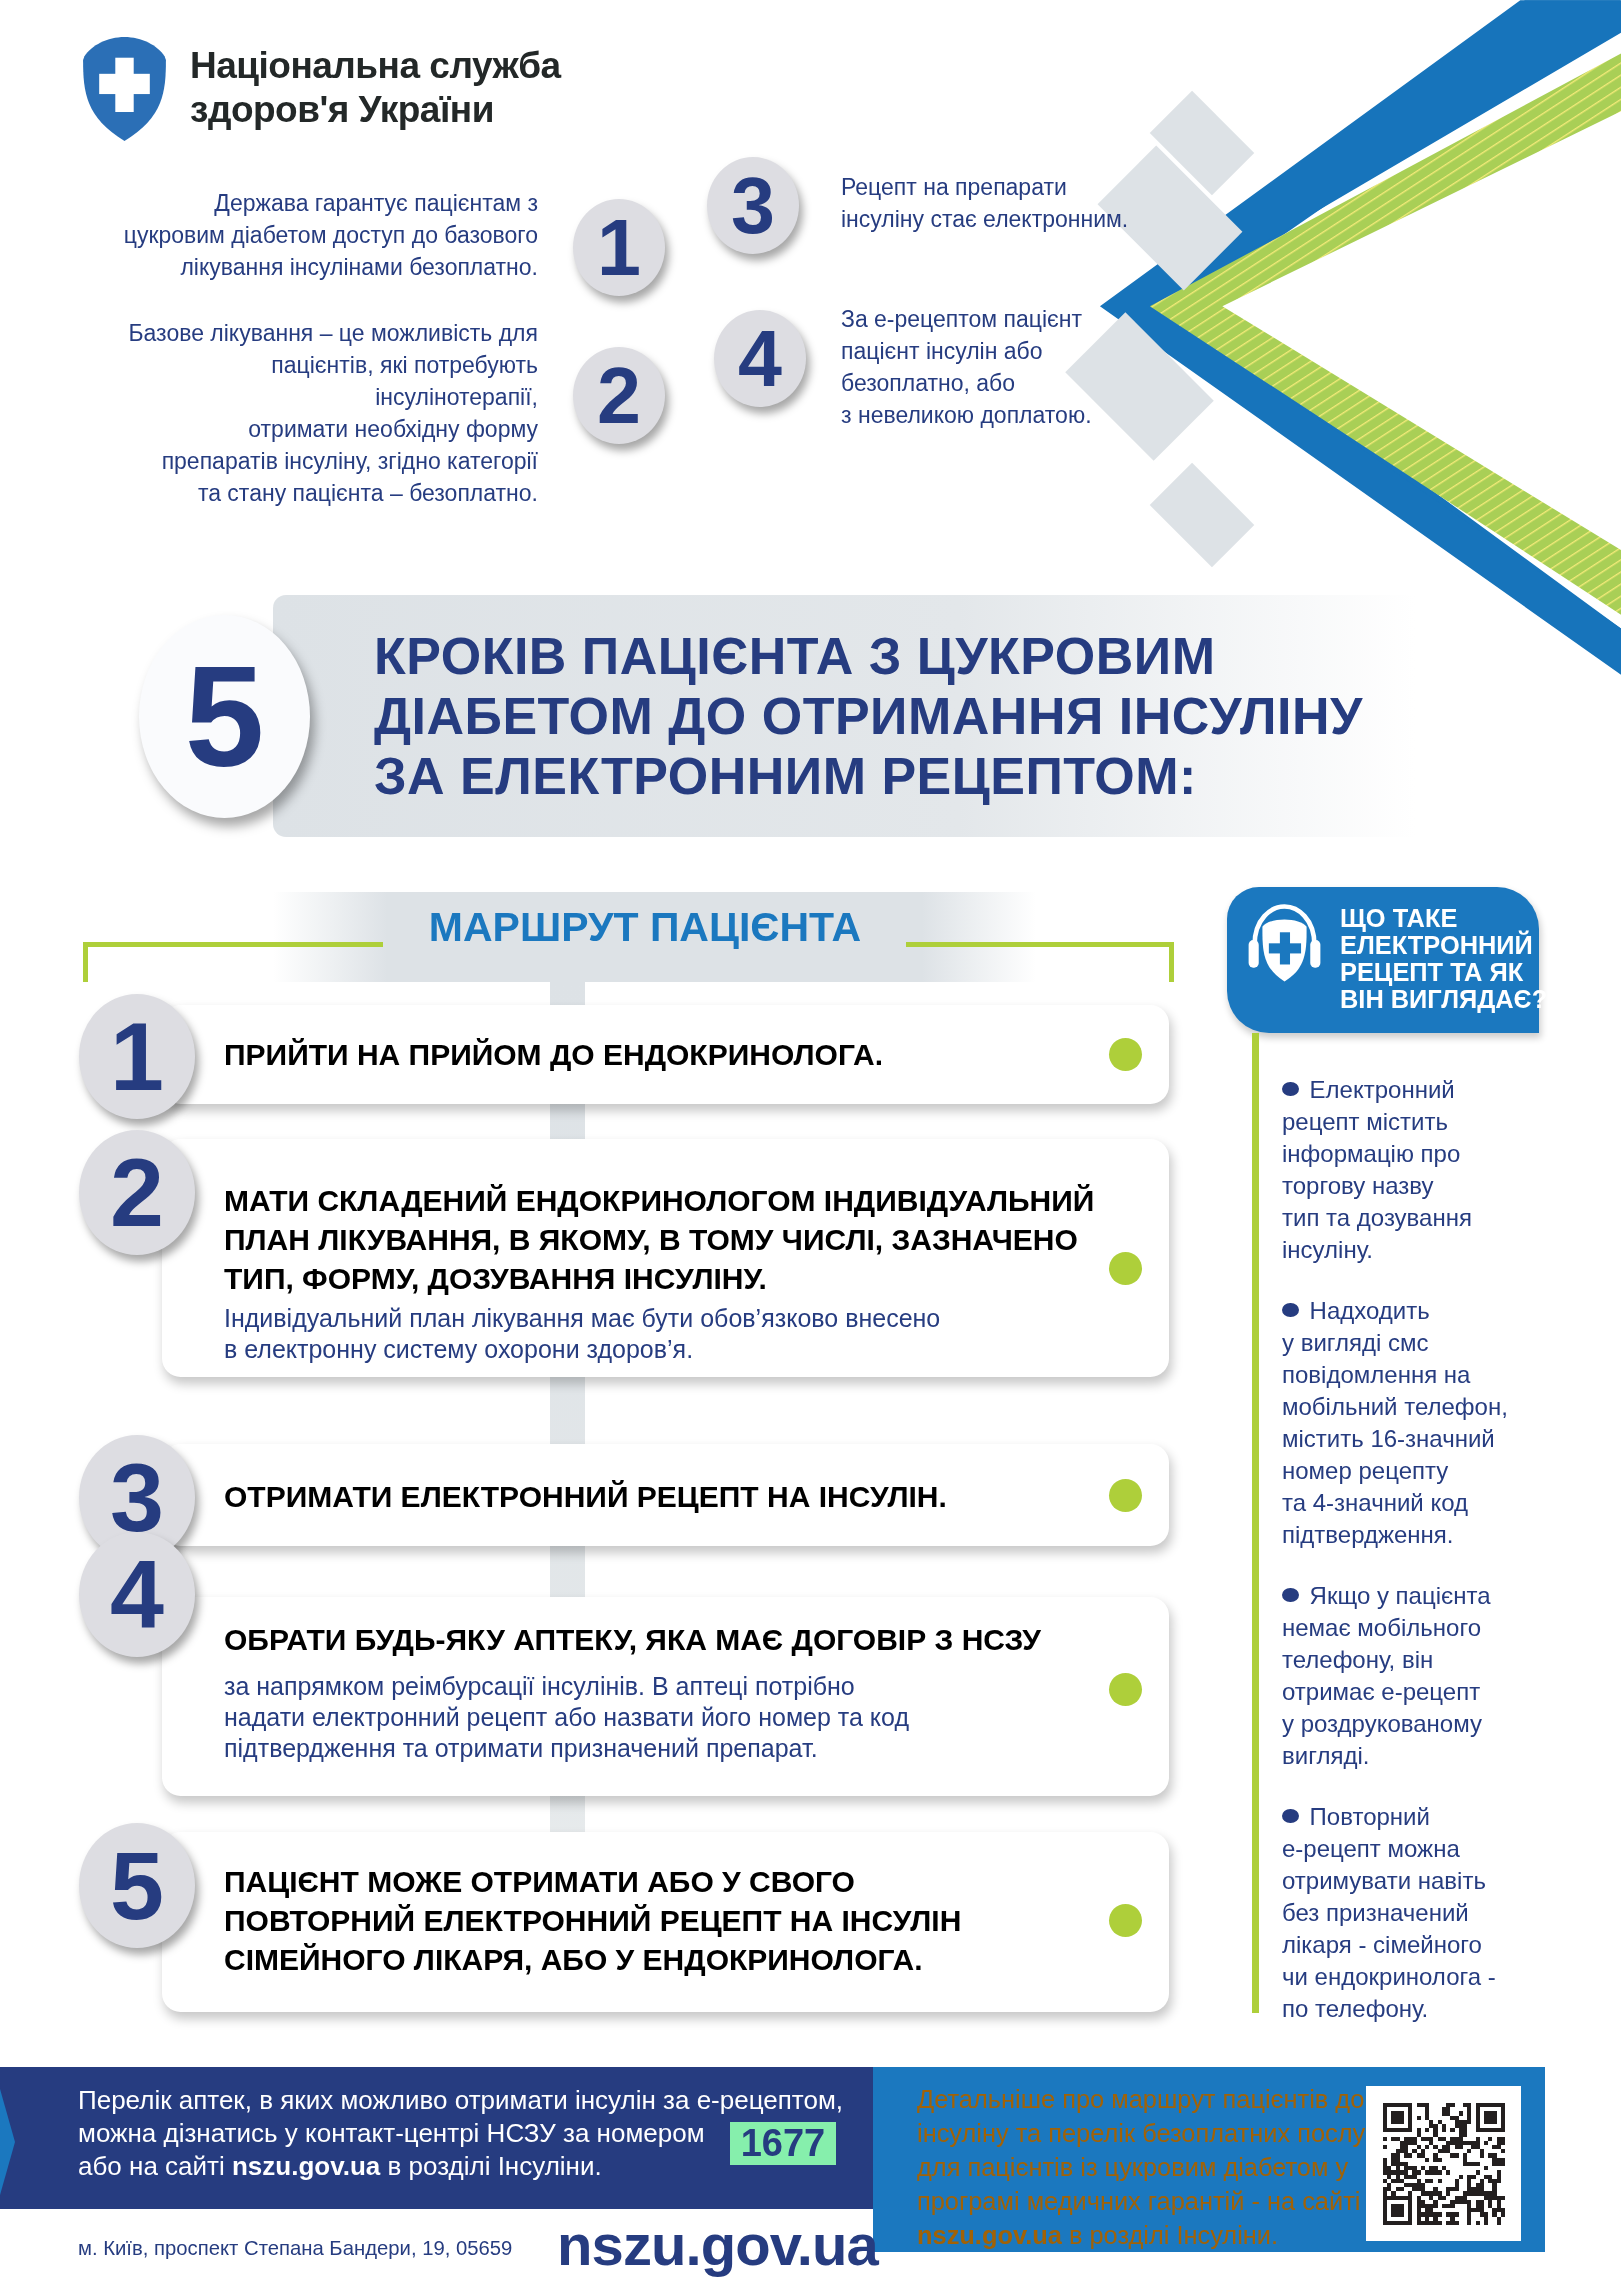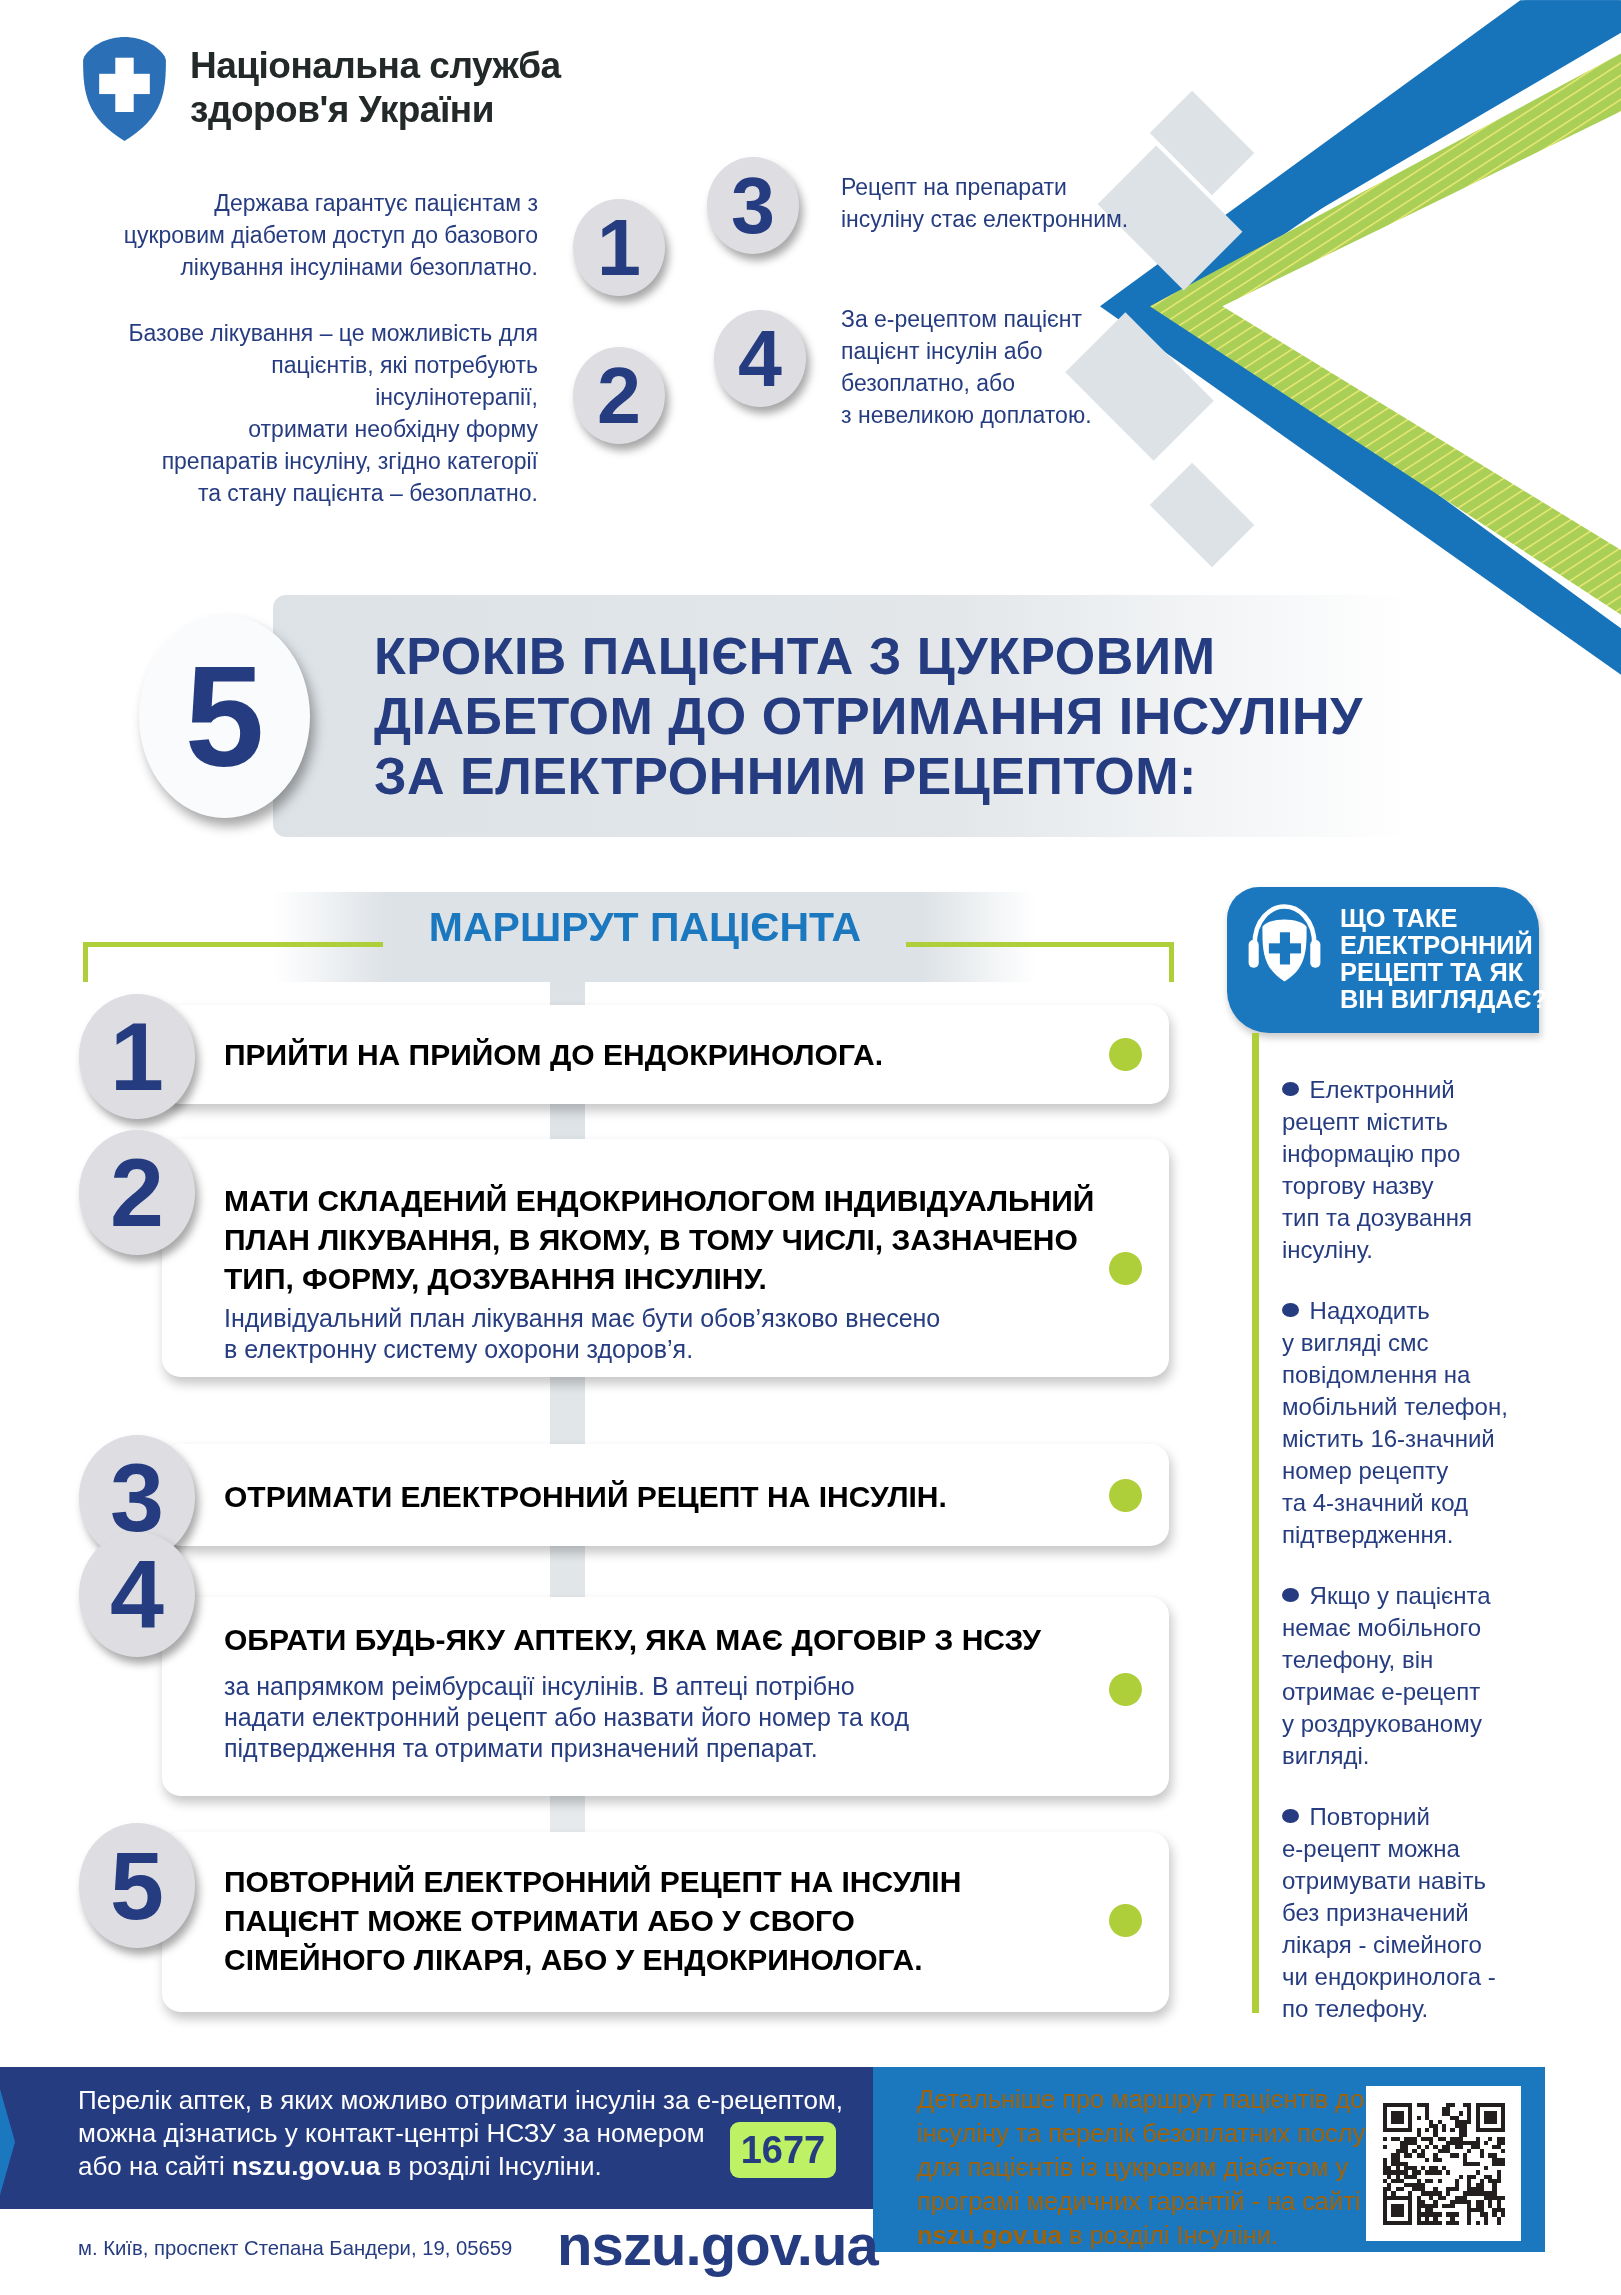--- a/index.html
+++ b/index.html
@@ -46,21 +46,21 @@
   .panel-icon { left: 1243px; top: 901px; width: 83px; height: 92px; }
   .panel-line { left: 1252px; top: 1033px; width: 6.5px; height: 980px; background: #aecf3a; }
   .bullets { left: 1282px; top: 1074px; width: 259px; }
   .bullet { font-size: 24px; line-height: 32px; color: #263c80; margin-bottom: 29px; }
   .bullet-dot { display: inline-block; width: 16.6px; height: 14px; border-radius: 50%; background: #263c80; margin-right: 11px; vertical-align: 1.8px; }
 
   
   .footer-dark { left: 0; top: 2067px; width: 873px; height: 142px; background: #263c80; }
   .footer-arrow { left: 0; top: 2089px; width: 0; height: 0; border-top: 53px solid transparent; border-bottom: 53px solid transparent; border-left: 15.3px solid #1b78bf; }
   .footer-text { left: 78px; top: 2084px; font-size: 26px; line-height: 33px; color: #ffffff; }
-  .hotline { left: 730px; top: 2122px; width: 106px; height: 56px; background: #bef264; color: #263c80; font-size: 38px; font-weight: bold; display: flex; align-items: center; justify-content: center; border-radius: 9px; }
+  .hotline { left: 730px; top: 2122px; width: 106px; height: 43px; background: #86efac; color: #263c80; font-size: 38px; font-weight: bold; display: flex; align-items: center; justify-content: center; }
   .footer-blue { left: 873px; top: 2067px; width: 672px; height: 185px; background: #1b78bf; }
   .footer-blue-text { left: 917px; top: 2082px; font-size: 25.4px; line-height: 34px; color: #a16207; }
   .qr-box { left: 1366px; top: 2086px; width: 155px; height: 155px; background: #ffffff; display:flex; align-items:center; justify-content:center; }
   .address { left: 78px; top: 2237px; font-size: 20.3px; color: #263c80; }
   .site-big { left: 557px; top: 2211px; font-size: 58px; font-weight: bold; color: #263c80; letter-spacing: -0.9px; }
   b.inl { font-weight: bold; }
 </style>
 </head>
 <body>
 
@@ -195,22 +195,22 @@
   <div>надати електронний рецепт або назвати його номер та код</div>
   <div>підтвердження та отримати призначений препарат.</div>
 </div>
 <div class="abs green-dot" style="top:1673px;"></div>
 
 <div class="abs card" style="top:1832px; height:180px;"></div>
 <div class="abs num-circle step-circle" style="top:1823px;">
   <span>5</span>
 </div>
 <div class="abs step-title" style="top:1862px;">
+  <div>ПАЦІЄНТ МОЖЕ ОТРИМАТИ АБО У СВОГО</div>
   <div>ПОВТОРНИЙ ЕЛЕКТРОННИЙ РЕЦЕПТ НА ІНСУЛІН</div>
-  <div>ПАЦІЄНТ МОЖЕ ОТРИМАТИ АБО У СВОГО</div>
   <div>СІМЕЙНОГО ЛІКАРЯ, АБО У ЕНДОКРИНОЛОГА.</div>
 </div>
 <div class="abs green-dot" style="top:1904px;"></div>
 
 <div class="abs panel-head"></div>
 <div class="abs panel-icon">
   <svg width="83" height="92" viewBox="0 0 180 200">
     <path d="M25 95 C25 40 60 12 90 12 C120 12 155 40 155 95" fill="none" stroke="#ffffff" stroke-width="10"></path>
     <rect x="12" y="85" width="22" height="60" rx="10" fill="#ffffff"></rect>
     <rect x="146" y="85" width="22" height="60" rx="10" fill="#ffffff"></rect>

